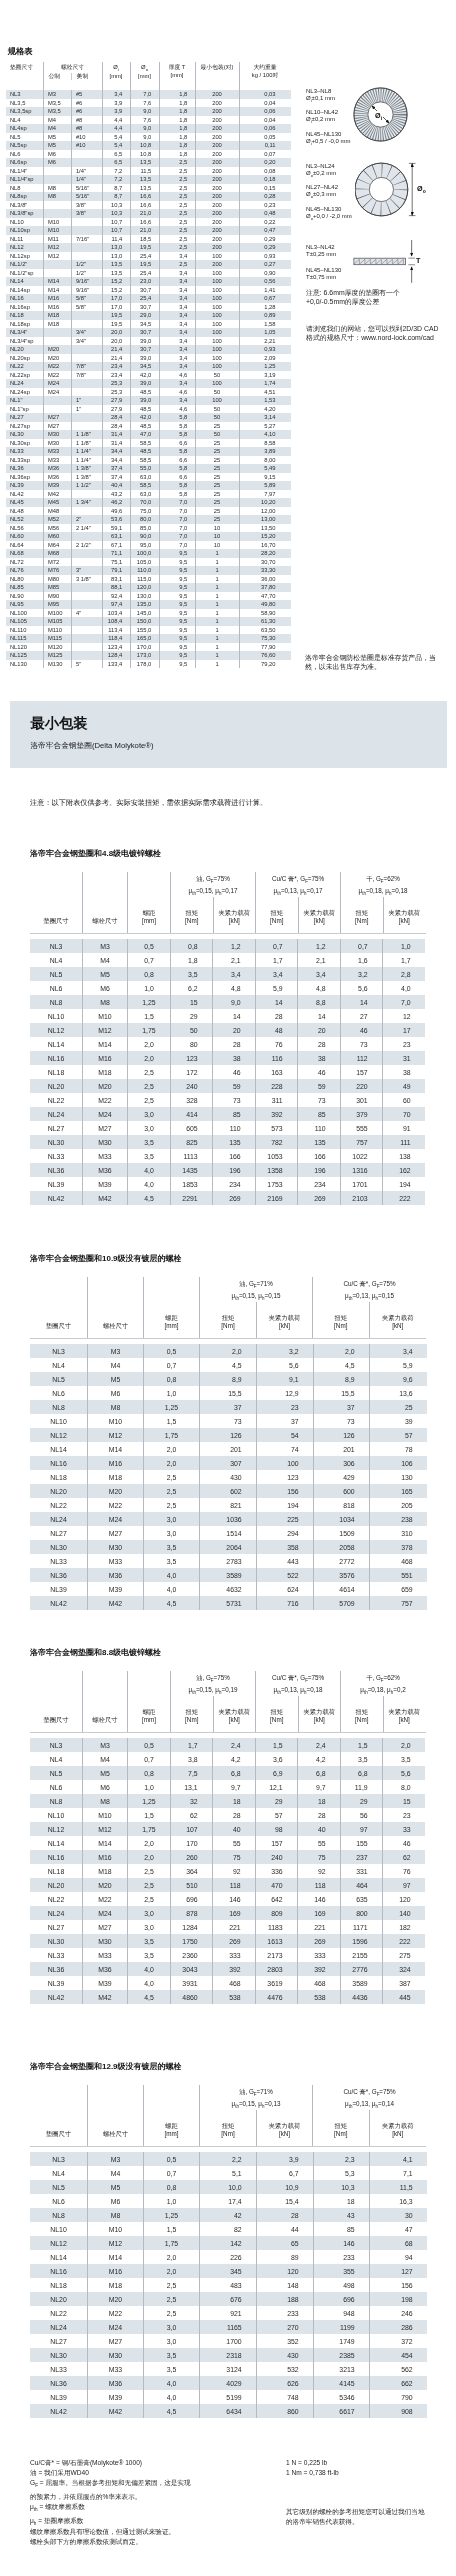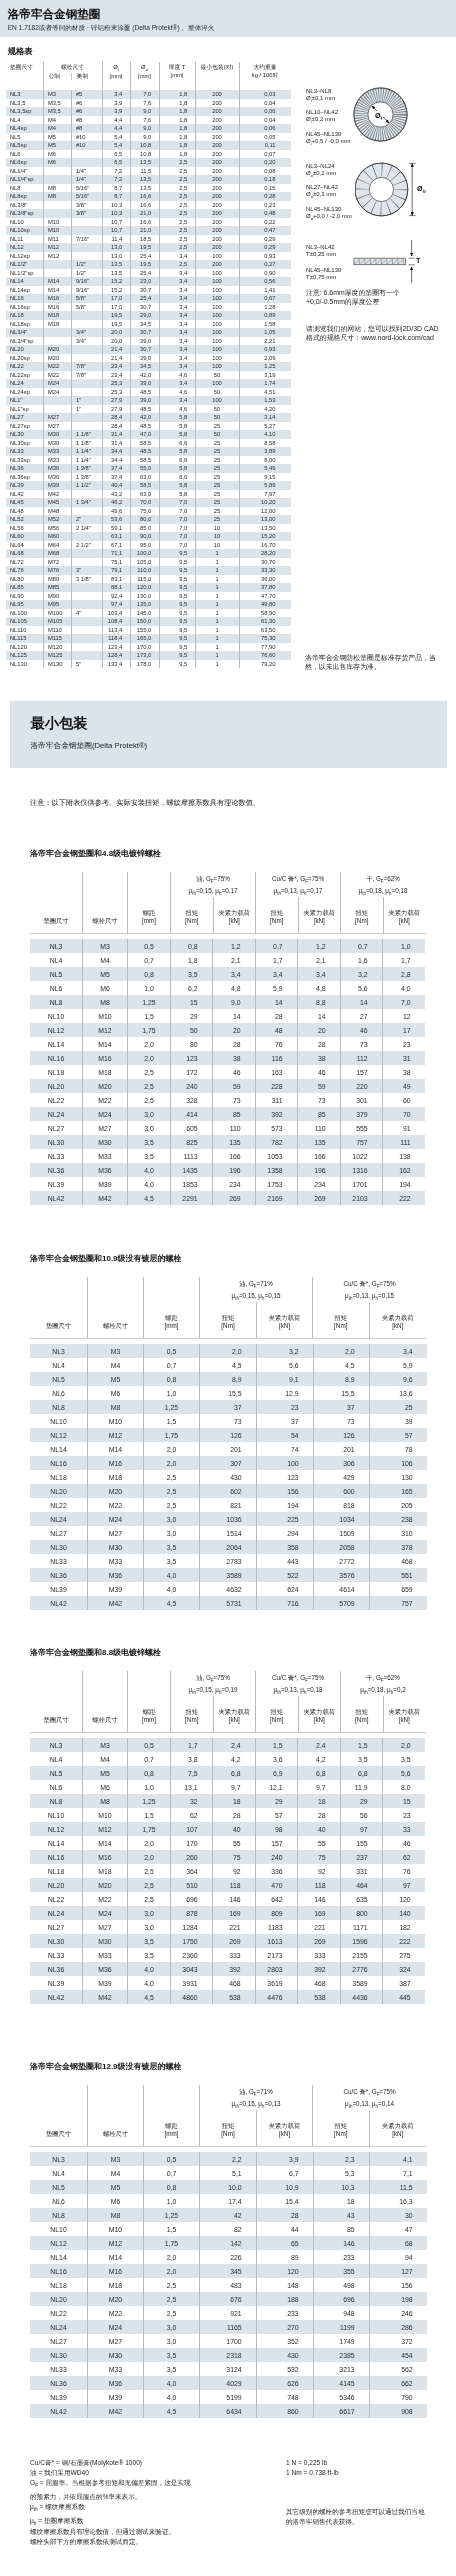--- a/index.html
+++ b/index.html
@@ -57,24 +57,20 @@
   sub{font-size:70%;}
 
   
   .fnblock .fline{font-size:6.6px;line-height:10.2px;color:#1e1e1e;white-space:nowrap;}
 </style>
 </head>
 <body>
 
 <div id="page">
 
-  <div id="top-band" class="abs band">
-    <div id="page-title" class="abs">洛帝牢合金钢垫圈</div>
-    <div id="page-subtitle" class="abs">EN 1.7182或者等同的材质 · 锌铝粉末涂覆 (Delta Protekt®)， 整体淬火</div>
-  </div>
 
   <div id="spec-heading" class="abs">规格表</div>
 
   <div id="spec" class="abs">
     <div class="spec-header">
       <div class="sh" style="width:37px;padding-left:4.4px">垫圈尺寸</div>
       <div class="sh bl" style="width:59px">
         <div class="ctr">螺栓尺寸</div>
         <div style="display:flex;margin-top:1.1px">
           <div style="width:27.5px;padding-left:5px">公制</div>
@@ -876,23 +872,23 @@
       <div class="fline">请浏览我们的网站，您可以找到2D/3D CAD</div>
       <div class="fline">格式的规格尺寸：www.nord-lock.com/cad</div>
     </div>
   <div class="abs notes" style="left:305px;top:653px">
       <div class="fline">洛帝牢合金钢防松垫圈是标准存货产品，当</div>
       <div class="fline">然，以未出售库存为准。</div>
     </div>
 
   <div id="band2" class="abs band">
     <div id="band2-title" class="abs">最小包装</div>
-    <div id="band2-sub" class="abs">洛帝牢合金钢垫圈(Delta Protekt®)</div>
+    <div id="band2-sub" class="abs">洛帝牢合金钢垫圈(Delta Molykote®)</div>
   </div>
-  <div id="notice" class="abs">注意：以下附表仅供参考。实际安装扭矩，螺纹摩擦系数具有理论数值。</div>
+  <div id="notice" class="abs">注意：以下附表仅供参考。实际安装扭矩，需依据实际需求载荷进行计算。</div>
 
   <section class="abs torque" style="top:848px">
       <div class="t-title">洛帝牢合金钢垫圈和4.8级电镀锌螺栓</div>
       <div class="t-head">
         <div class="hcol" style="width: 52px;">
           <div>垫圈尺寸</div>
         </div>
         <div class="hcol bl" style="width: 45px;">
           <div>螺栓尺寸</div>
         </div>

